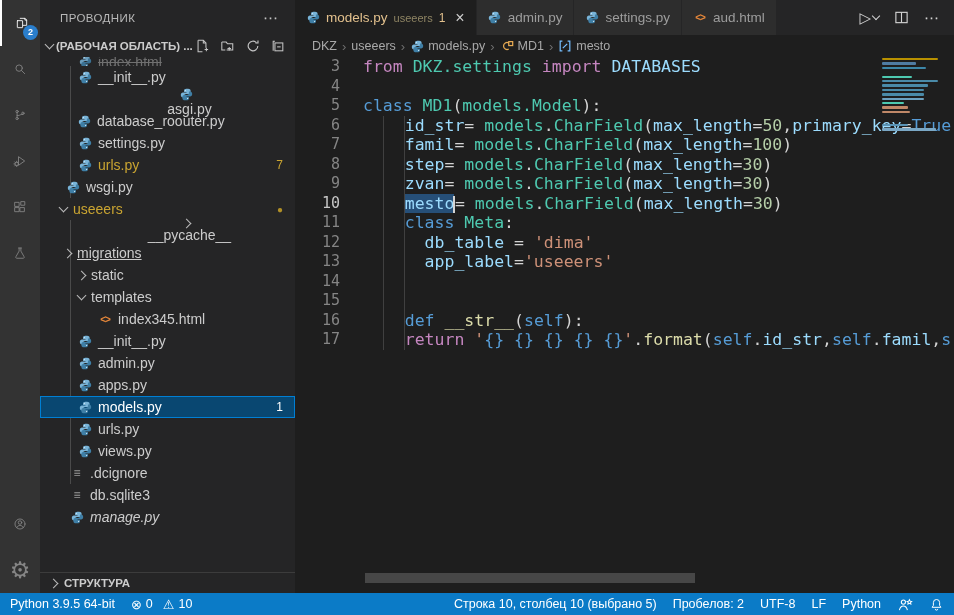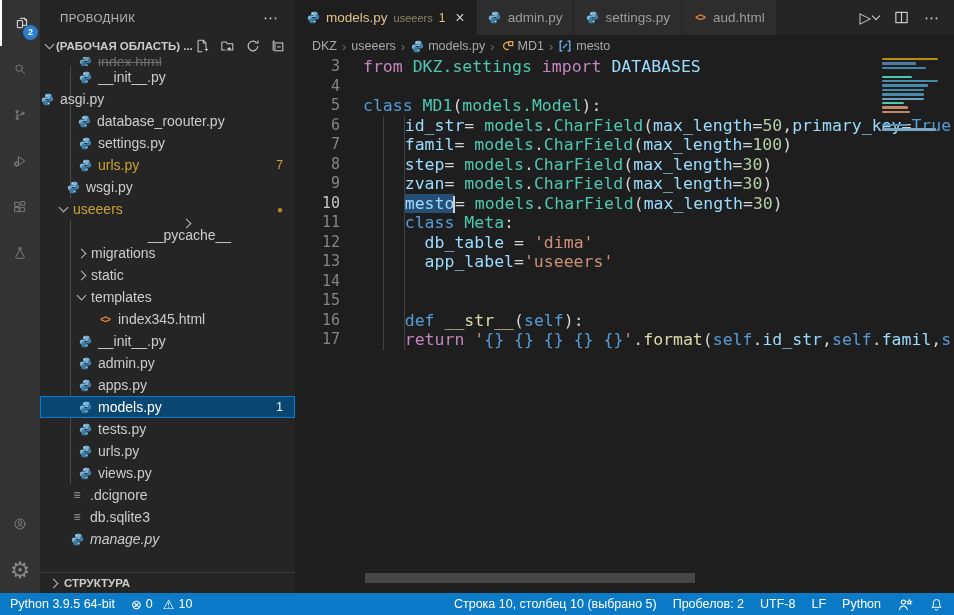--- a/index.html
+++ b/index.html
@@ -219,21 +219,21 @@
           <span class="ic">
             <svg width="13" height="13" viewBox="0 0 16 16">
               <path fill="#79b4d8" d="M7.9 1C6 1 5 1.9 5 3.2V5h3v.6H3.6C2 5.6 1 6.8 1 8.6c0 1.8 1 3 2.6 3H5V9.8C5 8.4 6.2 7.4 7.7 7.4h3.2c1.1 0 2.1-1 2.1-2.1V3.2C13 1.9 11.8 1 9.9 1z"></path>
               <path fill="#3f7fa6" d="M8.1 15c1.9 0 2.9-.9 2.9-2.2V11H8v-.6h4.4c1.6 0 2.6-1.2 2.6-3 0-1.8-1-3-2.6-3H11v1.8c0 1.4-1.2 2.4-2.7 2.4H5.1C4 8.6 3 9.6 3 10.7v2.1C3 14.1 4.2 15 6.1 15z"></path>
               <circle cx="6.6" cy="3.2" r=".7" fill="#dfeef7"></circle>
               <circle cx="9.4" cy="12.8" r=".7" fill="#dfeef7"></circle>
             </svg>
           </span>
           <span class="lbl">__init__.py</span>
         </div>
-        <div class="row" style="">
+        <div class="row" style="padding-left: 38px; flex-direction: column;">
           <span class="ic">
             <svg width="13" height="13" viewBox="0 0 16 16">
               <path fill="#79b4d8" d="M7.9 1C6 1 5 1.9 5 3.2V5h3v.6H3.6C2 5.6 1 6.8 1 8.6c0 1.8 1 3 2.6 3H5V9.8C5 8.4 6.2 7.4 7.7 7.4h3.2c1.1 0 2.1-1 2.1-2.1V3.2C13 1.9 11.8 1 9.9 1z"></path>
               <path fill="#3f7fa6" d="M8.1 15c1.9 0 2.9-.9 2.9-2.2V11H8v-.6h4.4c1.6 0 2.6-1.2 2.6-3 0-1.8-1-3-2.6-3H11v1.8c0 1.4-1.2 2.4-2.7 2.4H5.1C4 8.6 3 9.6 3 10.7v2.1C3 14.1 4.2 15 6.1 15z"></path>
               <circle cx="6.6" cy="3.2" r=".7" fill="#dfeef7"></circle>
               <circle cx="9.4" cy="12.8" r=".7" fill="#dfeef7"></circle>
             </svg>
           </span>
           <span class="lbl">asgi.py</span>
         </div>
@@ -284,21 +284,21 @@
         </div>
         <div class="row gold" style="padding-left: 20px;">
           <span class="chev d"></span>
           <span class="lbl">useeers</span>
           <span class="dotbadge">●</span>
         </div>
         <div class="row" style="padding-left: 38px; flex-direction: column;">
           <span class="chev r"></span>
           <span class="lbl">__pycache__</span>
         </div>
-        <div class="row" style="padding-left: 38px;">
+        <div class="row" style="padding-left: 24px; text-decoration: underline;">
           <span class="chev r"></span>
           <span class="lbl">migrations</span>
         </div>
         <div class="row" style="padding-left: 38px;">
           <span class="chev r"></span>
           <span class="lbl">static</span>
         </div>
         <div class="row" style="padding-left: 38px;">
           <span class="chev d"></span>
           <span class="lbl">templates</span>
@@ -346,31 +346,20 @@
           <span class="ic">
             <svg width="13" height="13" viewBox="0 0 16 16">
               <path fill="#79b4d8" d="M7.9 1C6 1 5 1.9 5 3.2V5h3v.6H3.6C2 5.6 1 6.8 1 8.6c0 1.8 1 3 2.6 3H5V9.8C5 8.4 6.2 7.4 7.7 7.4h3.2c1.1 0 2.1-1 2.1-2.1V3.2C13 1.9 11.8 1 9.9 1z"></path>
               <path fill="#3f7fa6" d="M8.1 15c1.9 0 2.9-.9 2.9-2.2V11H8v-.6h4.4c1.6 0 2.6-1.2 2.6-3 0-1.8-1-3-2.6-3H11v1.8c0 1.4-1.2 2.4-2.7 2.4H5.1C4 8.6 3 9.6 3 10.7v2.1C3 14.1 4.2 15 6.1 15z"></path>
               <circle cx="6.6" cy="3.2" r=".7" fill="#dfeef7"></circle>
               <circle cx="9.4" cy="12.8" r=".7" fill="#dfeef7"></circle>
             </svg>
           </span>
           <span class="lbl">models.py</span>
           <span class="rbadge">1</span>
-        </div>
-        <div class="row" style="padding-left: 38px;">
-          <span class="ic">
-            <svg width="13" height="13" viewBox="0 0 16 16">
-              <path fill="#79b4d8" d="M7.9 1C6 1 5 1.9 5 3.2V5h3v.6H3.6C2 5.6 1 6.8 1 8.6c0 1.8 1 3 2.6 3H5V9.8C5 8.4 6.2 7.4 7.7 7.4h3.2c1.1 0 2.1-1 2.1-2.1V3.2C13 1.9 11.8 1 9.9 1z"></path>
-              <path fill="#3f7fa6" d="M8.1 15c1.9 0 2.9-.9 2.9-2.2V11H8v-.6h4.4c1.6 0 2.6-1.2 2.6-3 0-1.8-1-3-2.6-3H11v1.8c0 1.4-1.2 2.4-2.7 2.4H5.1C4 8.6 3 9.6 3 10.7v2.1C3 14.1 4.2 15 6.1 15z"></path>
-              <circle cx="6.6" cy="3.2" r=".7" fill="#dfeef7"></circle>
-              <circle cx="9.4" cy="12.8" r=".7" fill="#dfeef7"></circle>
-            </svg>
-          </span>
-          <span class="lbl">tests.py</span>
         </div>
         <div class="row" style="padding-left: 38px;">
           <span class="ic">
             <svg width="13" height="13" viewBox="0 0 16 16">
               <path fill="#79b4d8" d="M7.9 1C6 1 5 1.9 5 3.2V5h3v.6H3.6C2 5.6 1 6.8 1 8.6c0 1.8 1 3 2.6 3H5V9.8C5 8.4 6.2 7.4 7.7 7.4h3.2c1.1 0 2.1-1 2.1-2.1V3.2C13 1.9 11.8 1 9.9 1z"></path>
               <path fill="#3f7fa6" d="M8.1 15c1.9 0 2.9-.9 2.9-2.2V11H8v-.6h4.4c1.6 0 2.6-1.2 2.6-3 0-1.8-1-3-2.6-3H11v1.8c0 1.4-1.2 2.4-2.7 2.4H5.1C4 8.6 3 9.6 3 10.7v2.1C3 14.1 4.2 15 6.1 15z"></path>
               <circle cx="6.6" cy="3.2" r=".7" fill="#dfeef7"></circle>
               <circle cx="9.4" cy="12.8" r=".7" fill="#dfeef7"></circle>
             </svg>
           </span>

